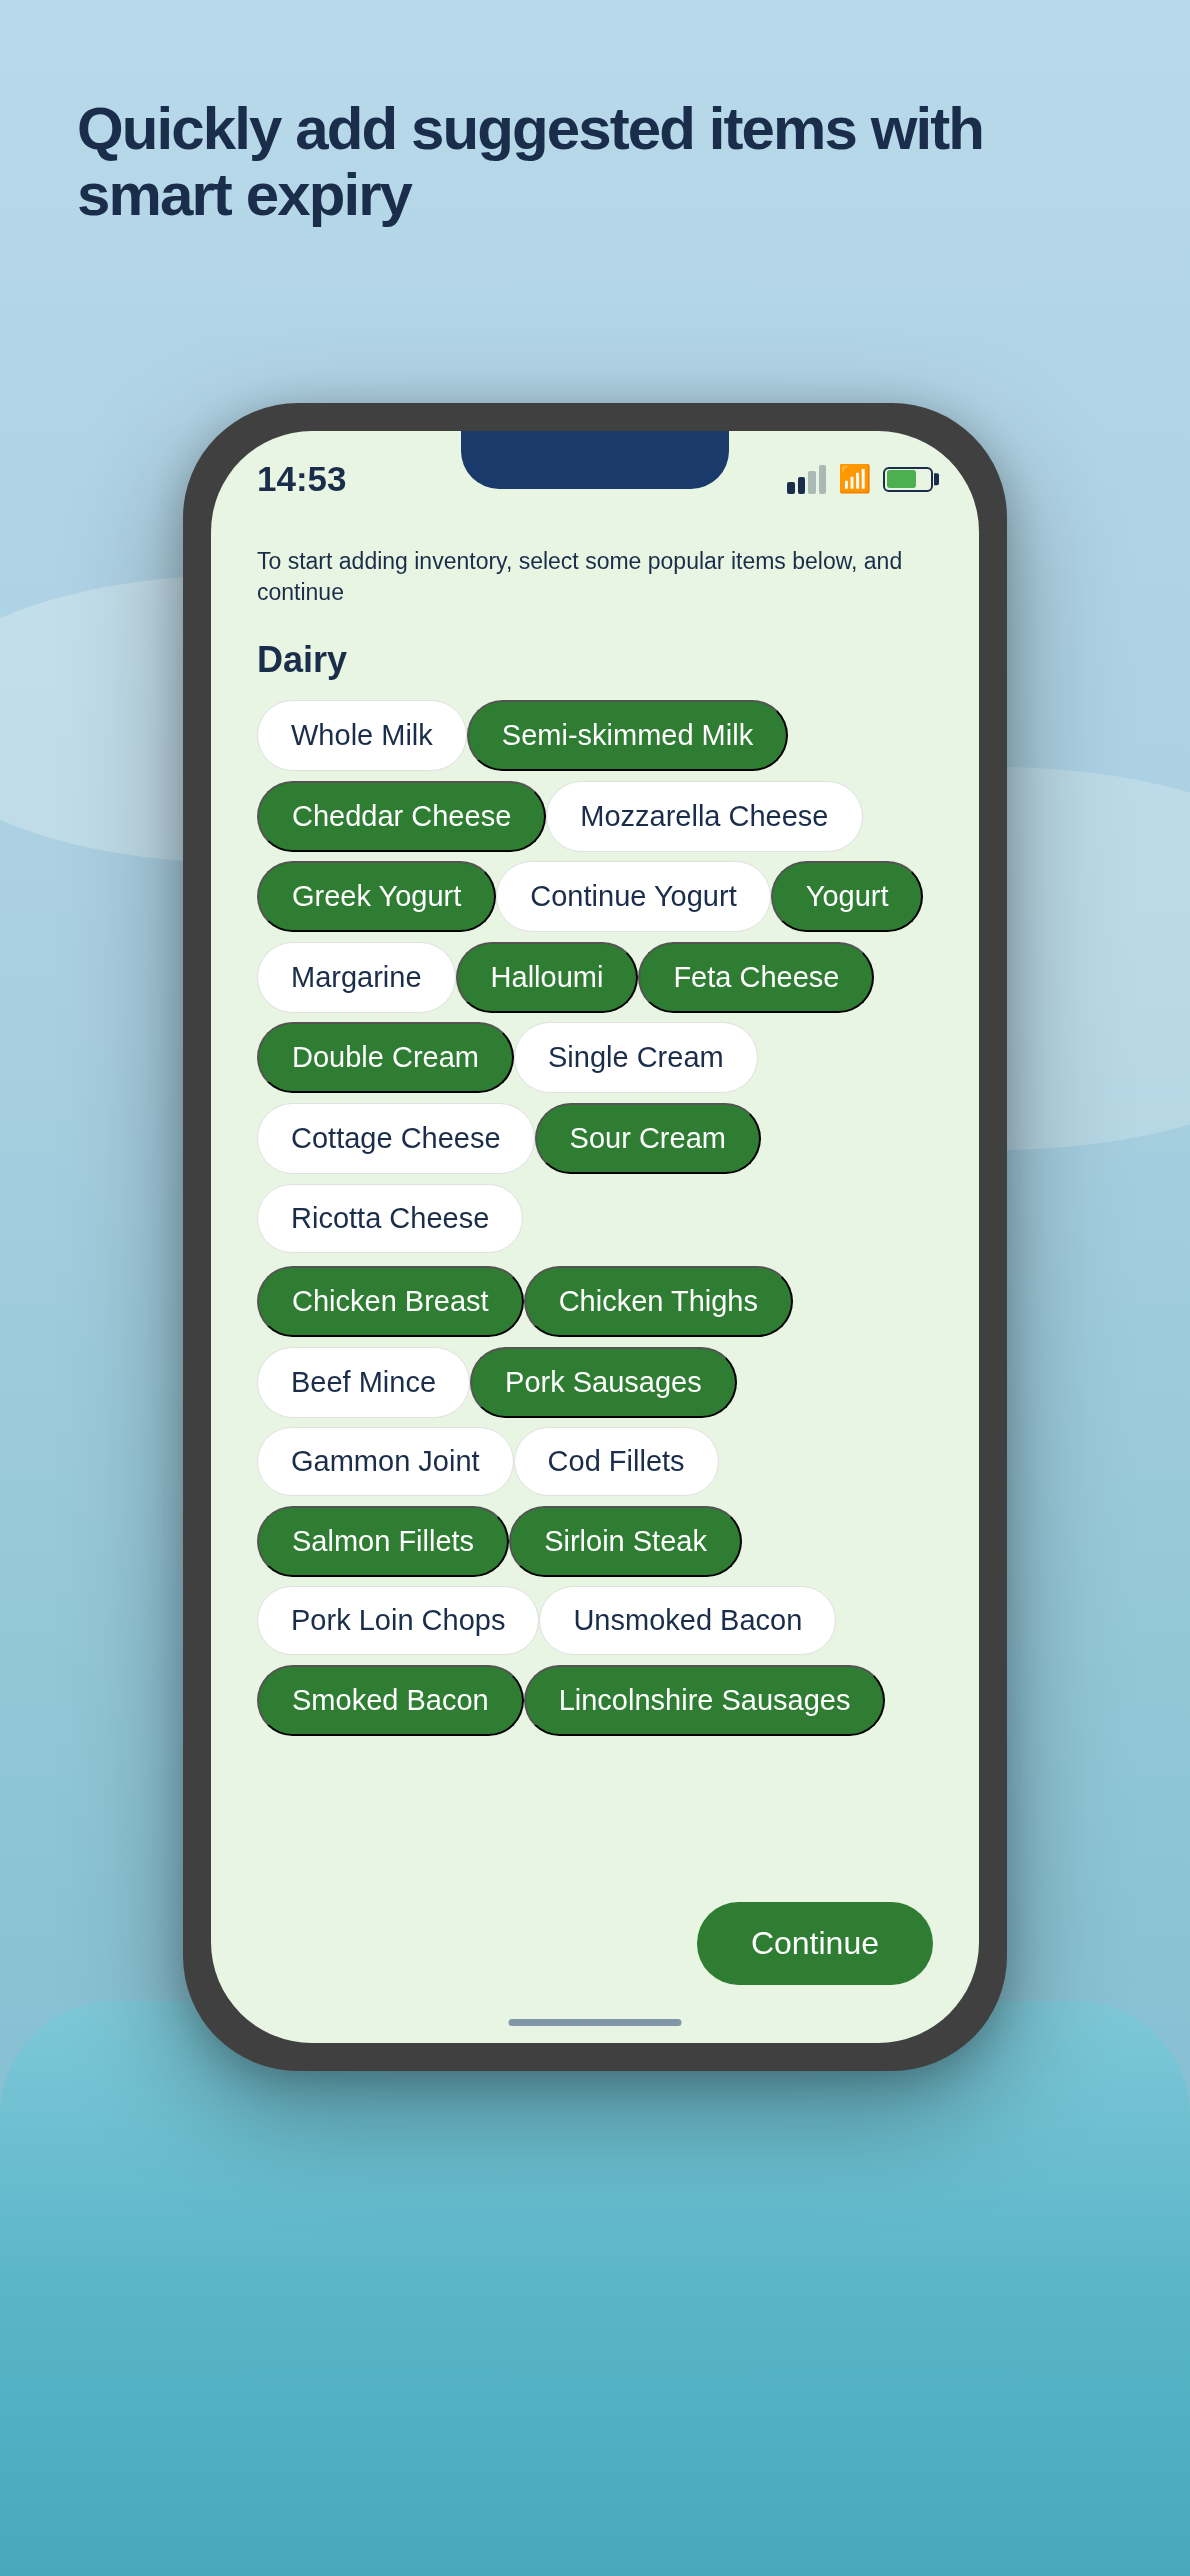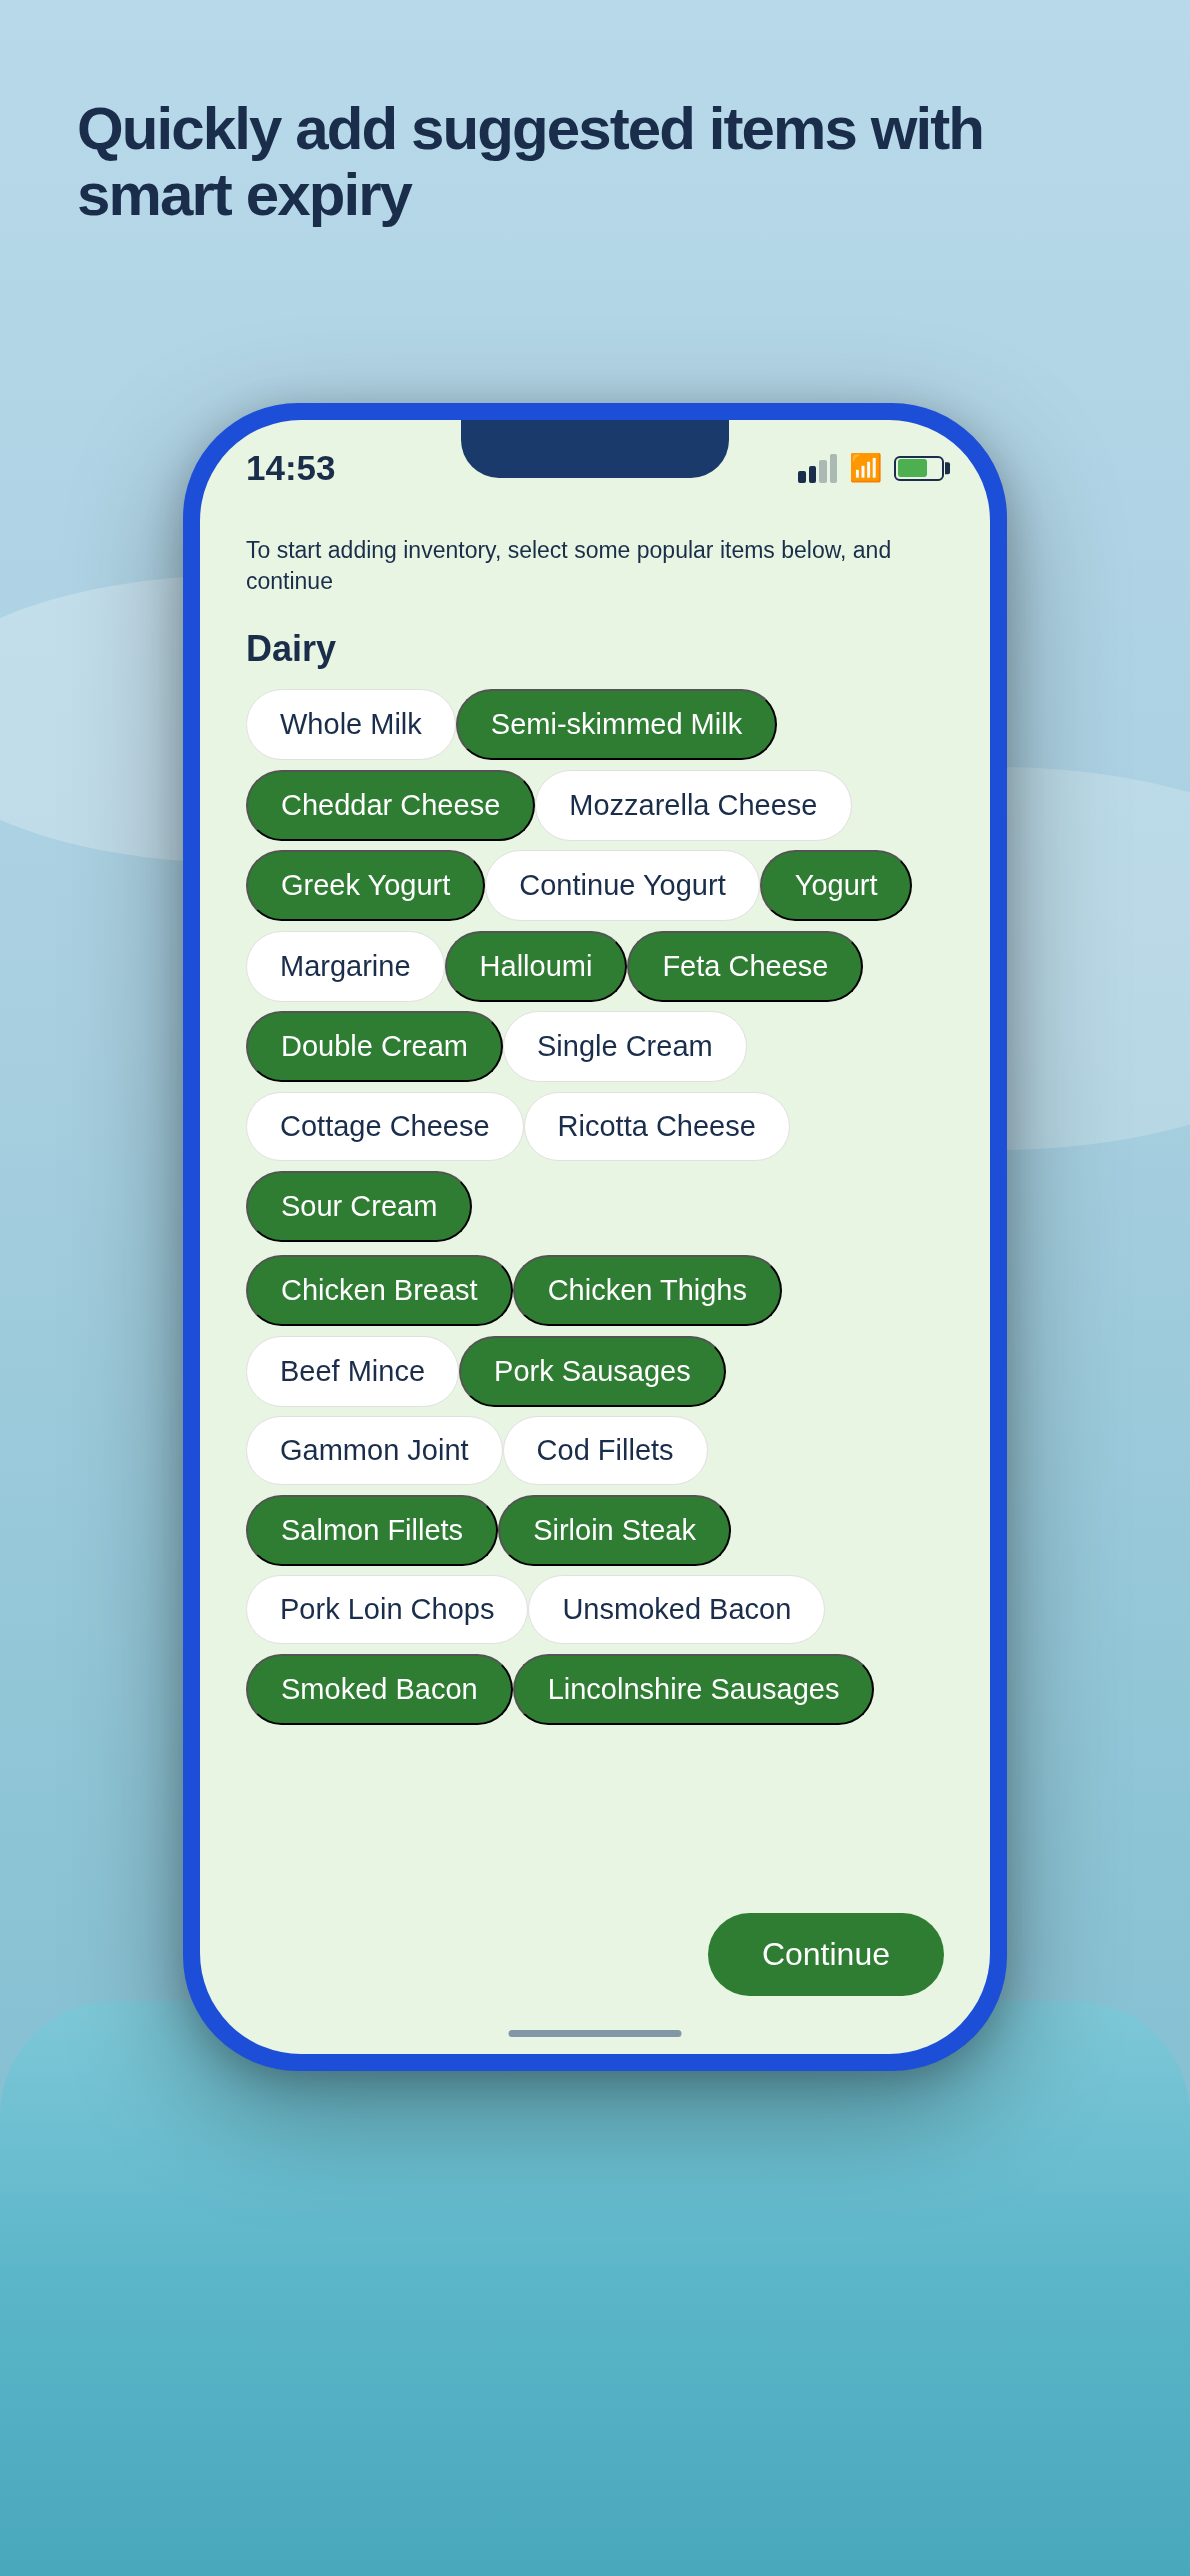--- a/index.html
+++ b/index.html
@@ -57,23 +57,23 @@
     }
 
     
     .phone-frame {
       position: absolute;
       top: 403px;
       left: 50%;
       transform: translateX(-50%);
       width: 824px;
       height: 1668px;
-      background: #1d4ed8;
+      background: #404040;
       border-radius: 115px;
-      padding: 17px;
+      padding: 28px;
       box-shadow: 0 38px 115px rgba(0,0,0,0.35), 0 9.6px 38px rgba(0,0,0,0.2);
     }
 
     .phone-inner {
       width: 100%;
       height: 100%;
       background: #e8f5e2;
       border-radius: 101px;
       overflow: hidden;
       position: relative;
@@ -294,22 +294,22 @@
           <button class="chip unselected">Mozzarella Cheese</button>
           <button class="chip selected">Greek Yogurt</button>
           <button class="chip unselected">Continue Yogurt</button>
           <button class="chip selected">Yogurt</button>
           <button class="chip unselected">Margarine</button>
           <button class="chip selected">Halloumi</button>
           <button class="chip selected">Feta Cheese</button>
           <button class="chip selected">Double Cream</button>
           <button class="chip unselected">Single Cream</button>
           <button class="chip unselected">Cottage Cheese</button>
+          <button class="chip selected">Sour Cream</button>
           <button class="chip unselected">Ricotta Cheese</button>
-          <button class="chip selected">Sour Cream</button>
         </div>
       </div>
 
       <div>
         <div class="chip-row">
           <button class="chip selected">Chicken Breast</button>
           <button class="chip selected">Chicken Thighs</button>
           <button class="chip unselected">Beef Mince</button>
           <button class="chip selected">Pork Sausages</button>
           <button class="chip unselected">Gammon Joint</button>

